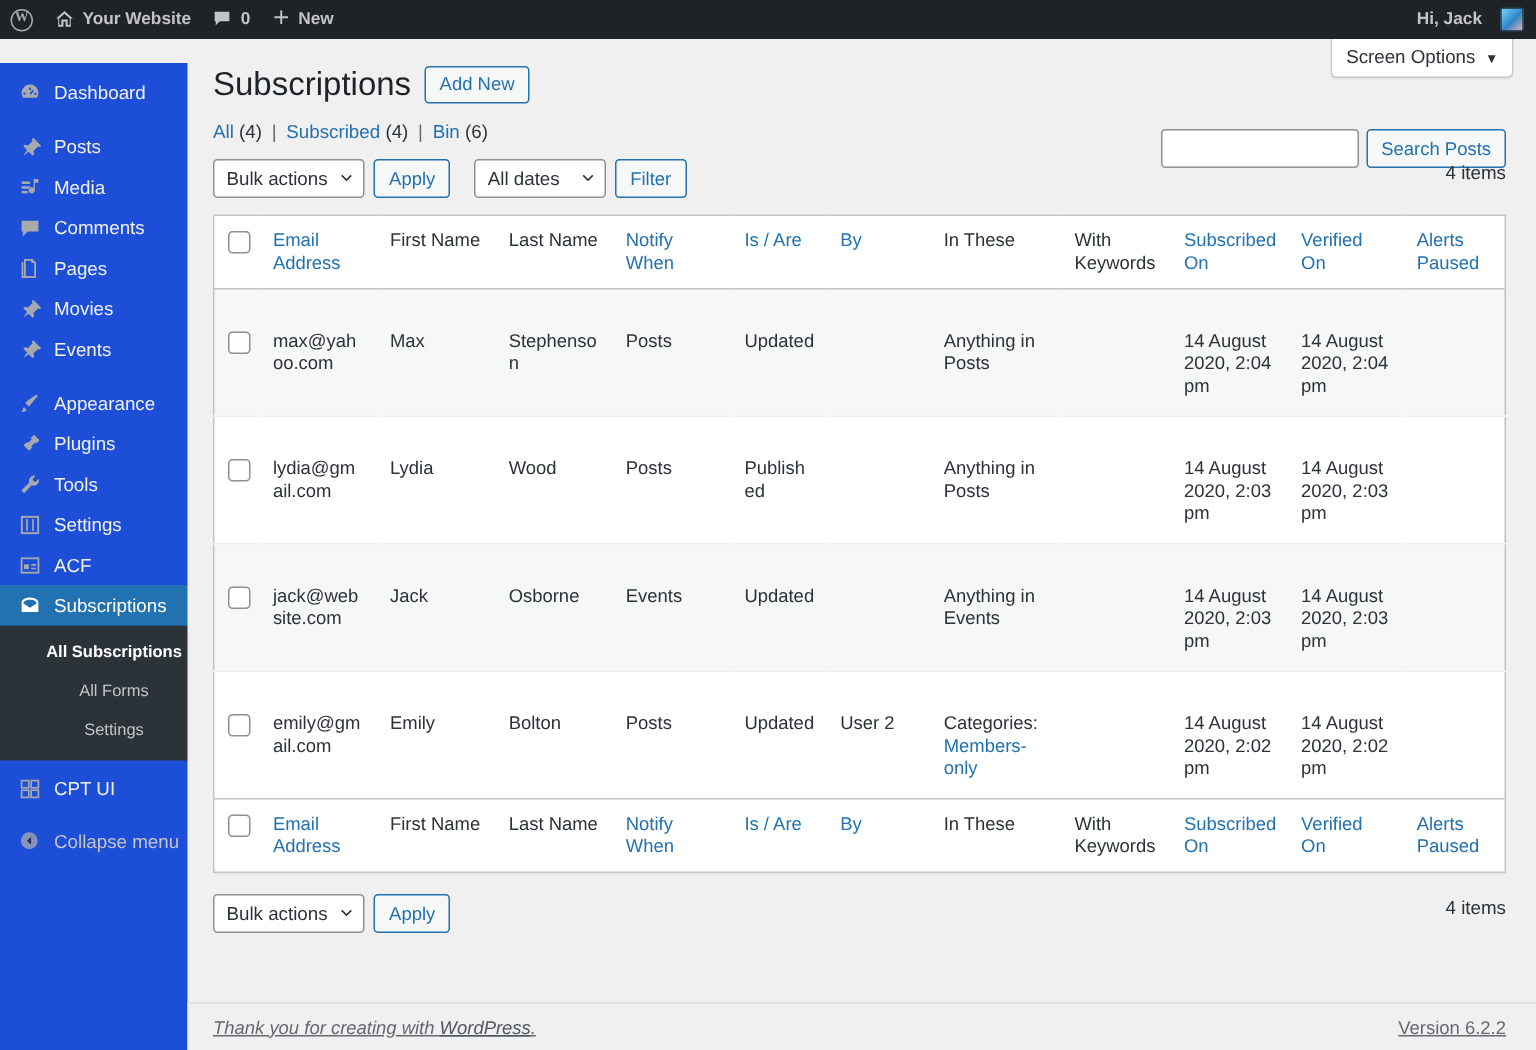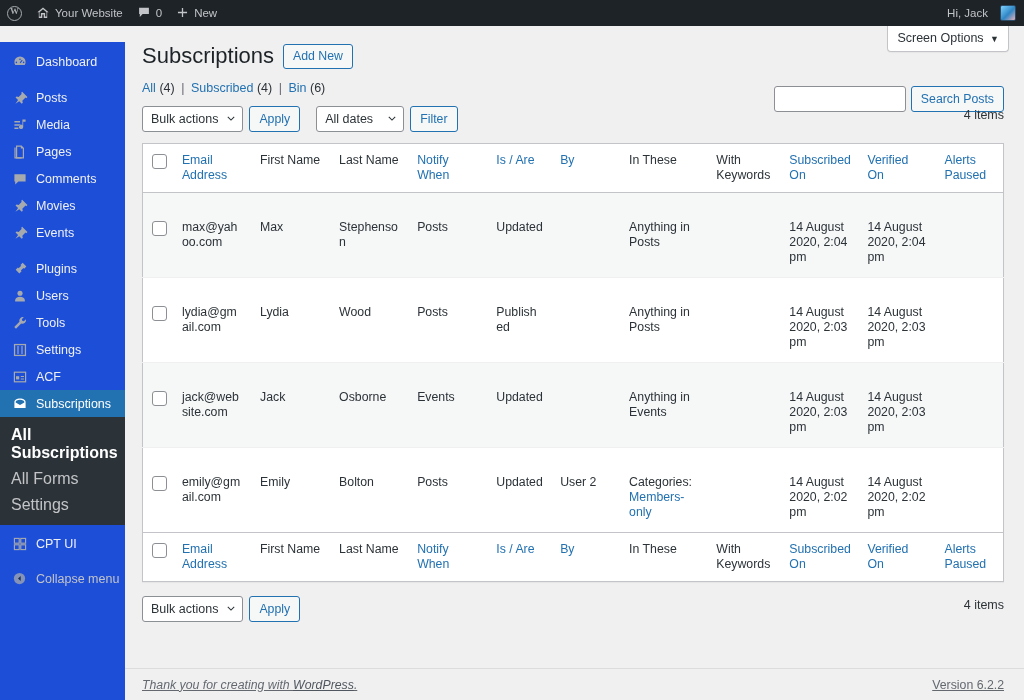--- a/index.html
+++ b/index.html
@@ -8,20 +8,21 @@
     font-family: "Liberation Sans", sans-serif;
     background: #f0f0f1;
     overflow: hidden;
   }
   
   #adminbar {
     position: absolute; top: 0; left: 0; width: 1024px; height: 26px;
     background: #1d2327; color: #c3c4c7;
     display: flex; align-items: center; font-size: 11.5px;
     z-index: 50;
+    font-weight: bold;
   }
   .ab-item {
     display: flex; align-items: center; gap: 5px;
     height: 26px; padding: 0 7px; color: #c3c4c7; white-space: nowrap;
   }
   .ab-right { margin-left: auto; display: flex; align-items: center; padding-right: 8px; }
   .wp-logo-mark {
     width: 15px; height: 15px; border-radius: 50%;
     border: 1.6px solid #a7aaad; position: relative; display: inline-block;
   }
@@ -47,21 +48,21 @@
   }
   .menu-item .mi-ico { width: 17px; height: 17px; flex: none; display:flex; align-items:center; justify-content:center; }
   .menu-item.current { background: #2271b1; color: #fff; position: relative; font-weight: 400; }
   .menu-item.current::after {
     content: ""; position: absolute; right: -8px; top: 50%; margin-top: -8px;
     border: 8px solid transparent; border-left-color: #2271b1;
   }
   .menu-sep { height: 9px; }
   #submenu { background: #2c3338; padding: 5px 0 7px 0; }
   .sub-item {
-    display: block; padding: 4px 0 4px 11px; font-size: 16px; color: #c3c4c7; line-height: 18px;
+    display: block; padding: 4px 0 4px 11px; font-size: 11px; color: #c3c4c7; line-height: 18px; text-align: center;
   }
   .sub-item.active { color: #fff; font-weight: 700; }
   .collapse-row { margin-top: 8px; }
   .collapse-row .mi-ico svg { opacity: .75; }
   
   #content {
     position: absolute; top: 26px; left: 125px; width: 899px; height: 674px;
     background: #f0f0f1; overflow: hidden;
   }
   #screen-options {
@@ -220,74 +221,73 @@
       <svg width="16" height="16" viewBox="0 0 20 20" fill="#a7aaad">
           <path d="M13 3v7.3a2.6 2.6 0 101 2.1V6h3V3h-4zM3 5h7v2H3V5zm0 4h7v2H3V9zm0 4h5v2H3v-2z"></path>
         </svg>
     </span>
     <span>Media</span>
   </div>
 
   <div class="menu-item">
     <span class="mi-ico">
       <svg width="16" height="16" viewBox="0 0 20 20" fill="#a7aaad">
+          <path d="M3 4h14v9H8l-4 4v-4H3V4z"></path>
+        </svg>
+    </span>
+    <span>Comments</span>
+  </div>
+
+  <div class="menu-item">
+    <span class="mi-ico">
+      <svg width="16" height="16" viewBox="0 0 20 20" fill="#a7aaad">
           <path d="M5 2h7l3 3v13H5V2zm1.5 1.5v13h7v-11h-2.5V3.5H6.5z"></path>
           <path d="M3 4.5V18h9v-1.5H4.5V4.5H3z"></path>
         </svg>
     </span>
     <span>Pages</span>
   </div>
 
   <div class="menu-item">
     <span class="mi-ico">
       <svg width="16" height="16" viewBox="0 0 20 20" fill="#a7aaad">
-          <path d="M3 4h14v9H8l-4 4v-4H3V4z"></path>
-        </svg>
-    </span>
-    <span>Comments</span>
-  </div>
-
-  <div class="menu-item">
-    <span class="mi-ico">
-      <svg width="16" height="16" viewBox="0 0 20 20" fill="#a7aaad">
           <path d="M12.7 2.3l-1.4 1.4 1 1-4 4-2.6-.6-1.3 1.3 3.2 3.2-3.3 4.7 4.7-3.3 3.2 3.2 1.3-1.3-.6-2.6 4-4 1 1 1.4-1.4-6.6-6.6z"></path>
         </svg>
     </span>
     <span>Movies</span>
   </div>
 
   <div class="menu-item">
     <span class="mi-ico">
       <svg width="16" height="16" viewBox="0 0 20 20" fill="#a7aaad">
           <path d="M12.7 2.3l-1.4 1.4 1 1-4 4-2.6-.6-1.3 1.3 3.2 3.2-3.3 4.7 4.7-3.3 3.2 3.2 1.3-1.3-.6-2.6 4-4 1 1 1.4-1.4-6.6-6.6z"></path>
         </svg>
     </span>
     <span>Events</span>
   </div>
   <div class="menu-sep"></div>
 
+  <div class="menu-item">
+    <span class="mi-ico">
+      <svg width="16" height="16" viewBox="0 0 20 20" fill="#a7aaad">
+          <path d="M16.5 3.5l-1-1L8 7.5l-2 2 3 3 2-2 5.5-7zM5 13c-1 1-1.2 3-2 4 1.3.3 3.3-.4 4.2-1.3L5 13z"></path>
+        </svg>
+    </span>
+    <span>Appearance</span>
+  </div>
 
   <div class="menu-item">
     <span class="mi-ico">
       <svg width="16" height="16" viewBox="0 0 20 20" fill="#a7aaad">
           <path d="M14.5 2.5l-3 3 1 1-3.5 3.5-1-1-3 3 5 5 3-3-1-1L15.5 9.5l1 1 3-3-5-5z" transform="scale(.92)"></path>
         </svg>
     </span>
     <span>Plugins</span>
   </div>
 
-  <div class="menu-item">
-    <span class="mi-ico">
-      <svg width="16" height="16" viewBox="0 0 20 20" fill="#a7aaad">
-          <circle cx="10" cy="6.5" r="3.2"></circle>
-          <path d="M10 11c-3.4 0-6 1.9-6 4.2V17h12v-1.8c0-2.3-2.6-4.2-6-4.2z"></path>
-        </svg>
-    </span>
-    <span>Users</span>
-  </div>
 
   <div class="menu-item">
     <span class="mi-ico">
       <svg width="16" height="16" viewBox="0 0 20 20" fill="#a7aaad">
           <path d="M14.8 2.6a4.6 4.6 0 00-5.5 5.9L2.8 15l2.2 2.2 6.5-6.5a4.6 4.6 0 005.9-5.5l-2.6 2.6-2-.5-.5-2 2.5-2.7z"></path>
         </svg>
     </span>
     <span>Tools</span>
   </div>
 

